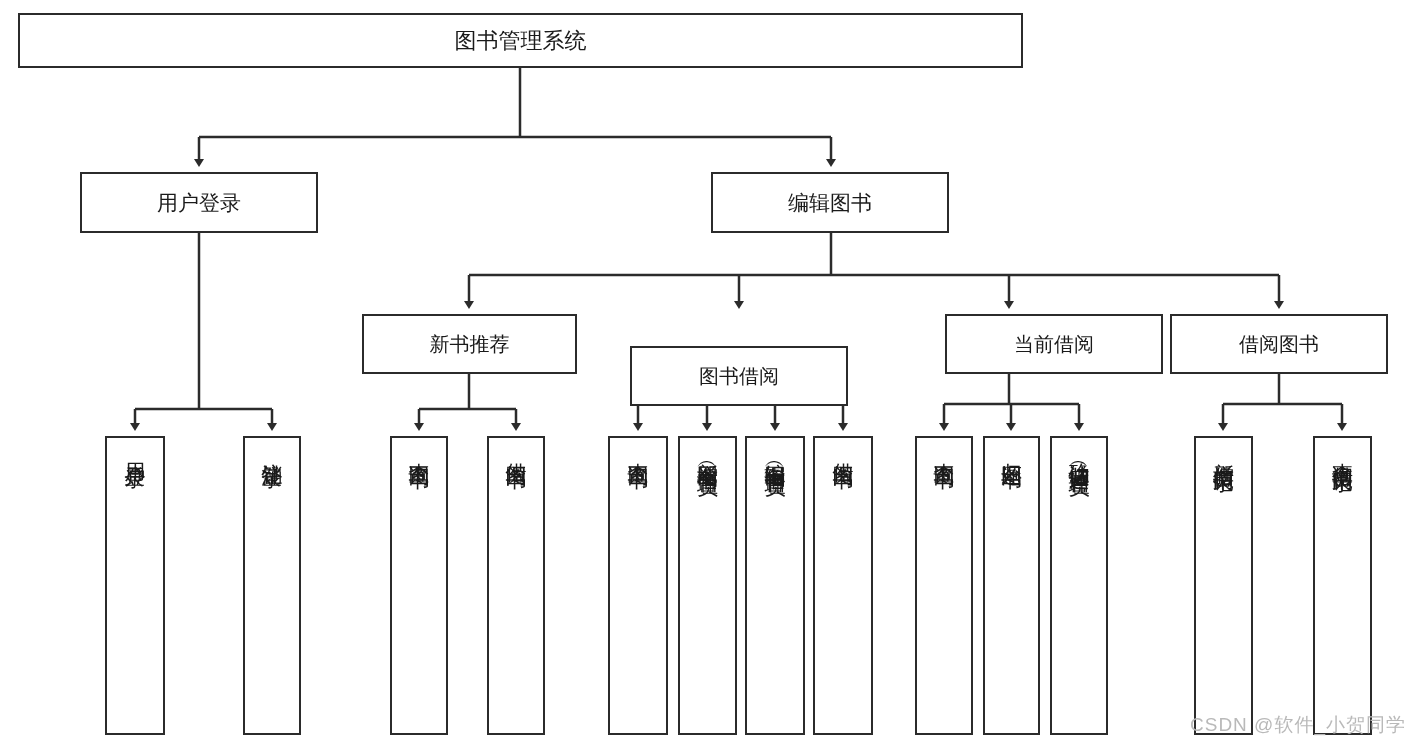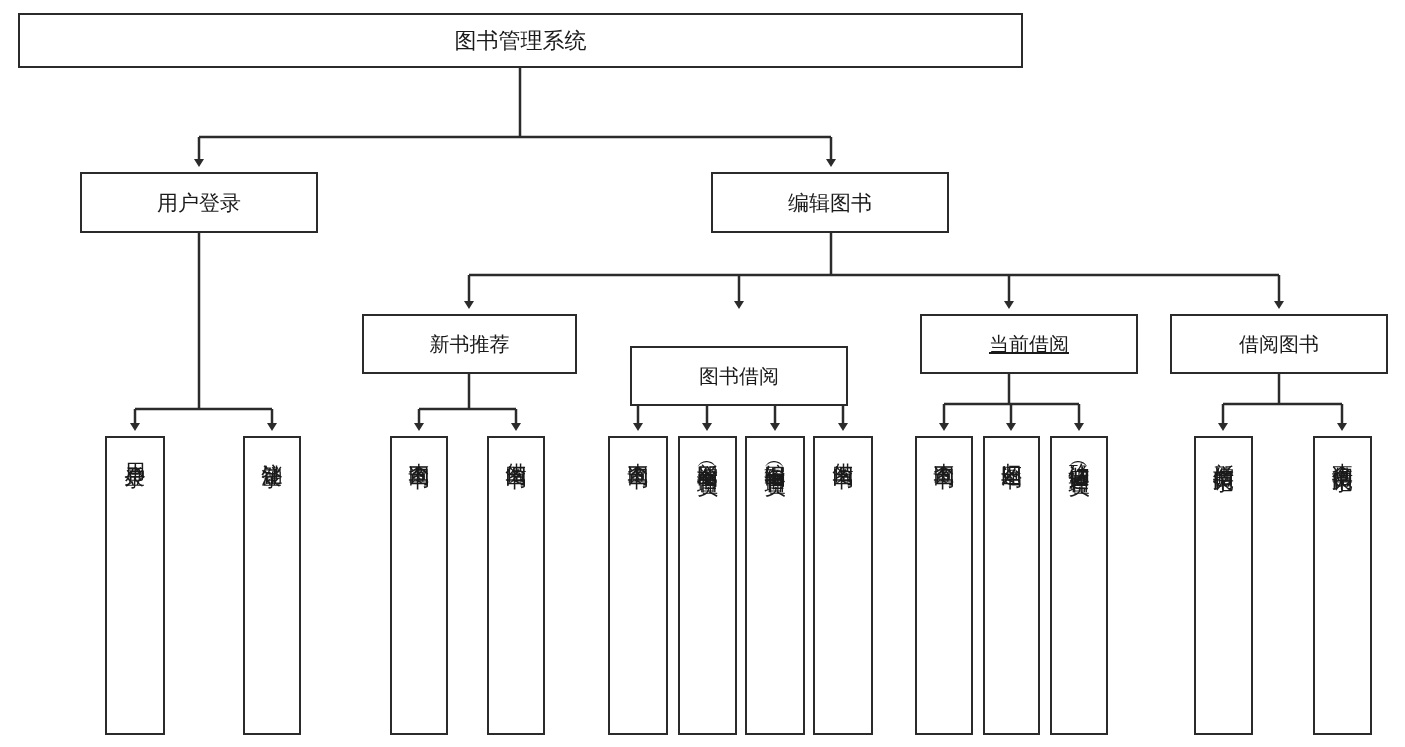--- a/index.html
+++ b/index.html
@@ -136,21 +136,21 @@
       </div>
     </div>
 
   <div id="level3-container">
       <div class="node level3" style="left: 362px; top: 314px; width: 215px; height: 60px;">
         <span>新书推荐</span>
       </div>
       <div class="node level3" style="left: 630px; top: 314px; width: 218px; height: 60px; margin-top: 32px;">
         <span>图书借阅</span>
       </div>
-      <div class="node level3" style="left: 920px; top: 314px; width: 218px; height: 60px; text-decoration: underline;">
+      <div class="node level3" style="left: 945px; top: 314px; width: 218px; height: 60px;">
         <span>当前借阅</span>
       </div>
       <div class="node level3" style="left: 1170px; top: 314px; width: 218px; height: 60px;">
         <span>借阅图书</span>
       </div>
     </div>
 
   <div id="leaf-container">
       <div class="node leaf" style="left: 105px; top: 436px; width: 60px; height: 299px;">
         <span class="leaf-label">用户登录</span>
@@ -186,14 +186,15 @@
         <span class="leaf-label">确认归还（管理员）</span>
       </div>
       <div class="node leaf" style="left: 1194px; top: 436px; width: 59px; height: 299px;">
         <span class="leaf-label">新增借阅记录</span>
       </div>
       <div class="node leaf" style="left: 1313px; top: 436px; width: 59px; height: 299px;">
         <span class="leaf-label">查询借阅记录</span>
       </div>
     </div>
 
+  <div class="watermark">CSDN @软件_小贺同学</div>
 
 </div>
 
 </body></html>

